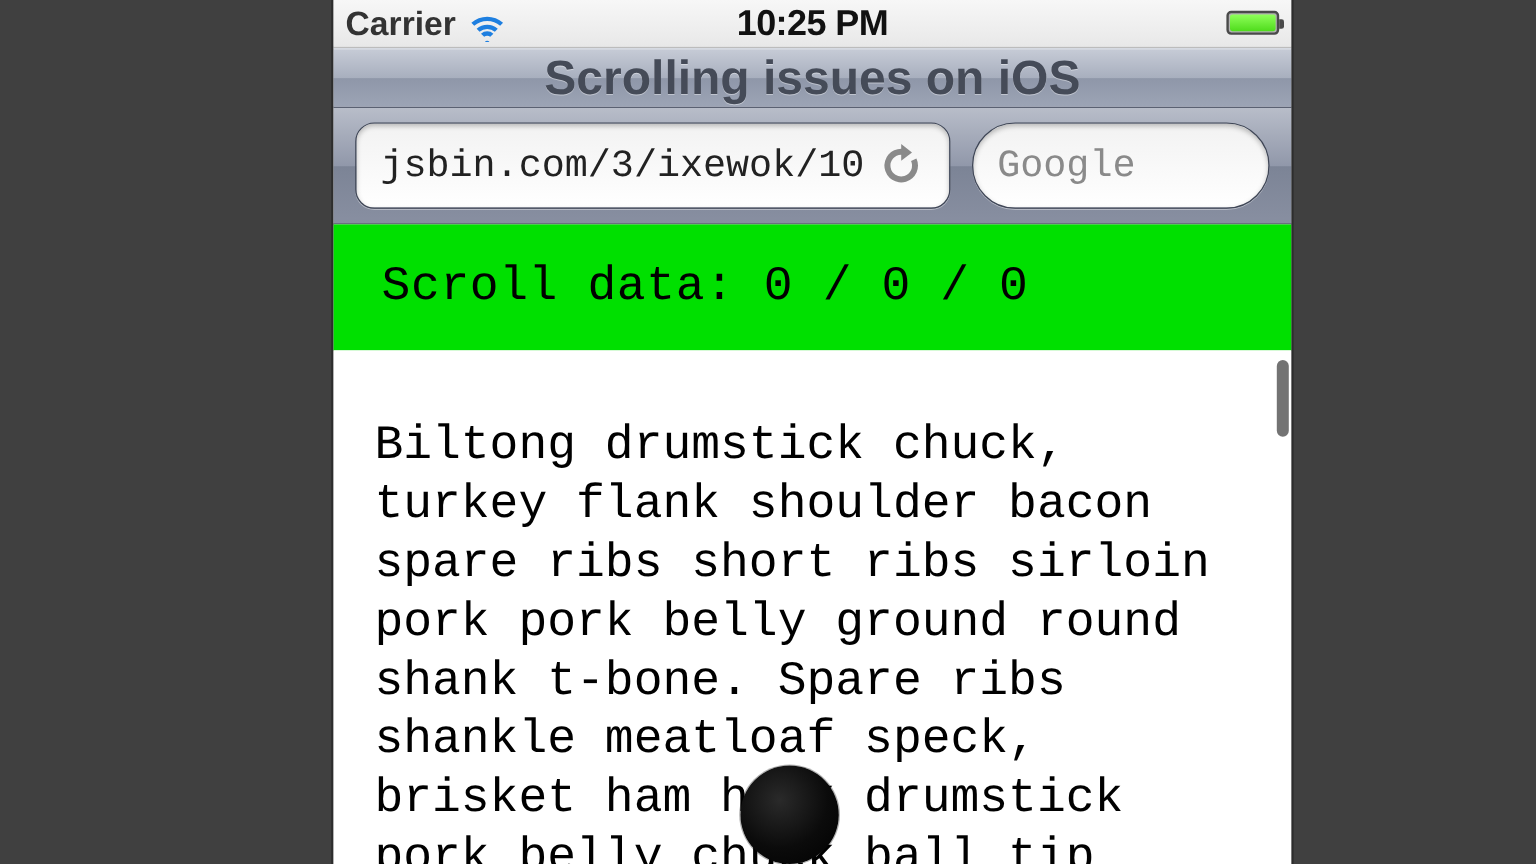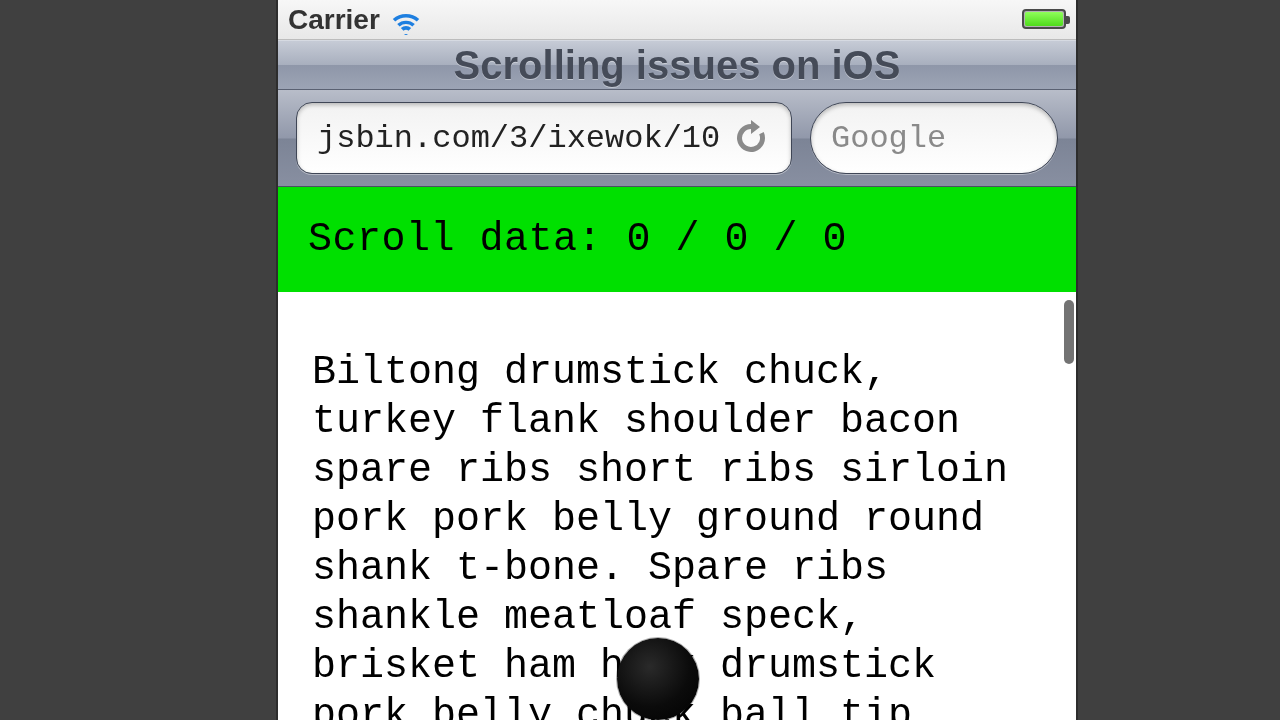--- a/index.html
+++ b/index.html
@@ -98,21 +98,21 @@
   }
   .search-placeholder { color: #8a8a8a; }
 
   
   .scrollbar {
     height: 110px;
     background: #00e000;
     color: #000;
     font-family: "Courier New", Courier, monospace;
     font-size: 40px;
-    padding: 0 30px;
+    padding: 0 40px;
     display: flex;
     align-items: center;
     letter-spacing: 0.5px;
   }
 
   
   .content-wrap {
     position: relative;
     flex: 1 1 auto;
     background: #fff;
@@ -183,20 +183,21 @@
       <span>Carrier</span>
       <span class="wifi">
         <svg viewBox="0 0 24 20" width="28" height="22">
           <path d="M12 19 a2 2 0 1 0 0.001 0 Z" fill="#1e7fe0"></path>
           <path d="M4 10 a12 12 0 0 1 16 0 l-2.2 2.2 a9 9 0 0 0 -11.6 0 Z" fill="#1e7fe0"></path>
           <path d="M0 5.5 a18 18 0 0 1 24 0 l-2.2 2.2 a15 15 0 0 0 -19.6 0 Z" fill="#1e7fe0"></path>
           <path d="M7.3 13.7 a7 7 0 0 1 9.4 0 l-2.4 2.4 a4 4 0 0 0 -4.6 0 Z" fill="#1e7fe0"></path>
         </svg>
       </span>
     </div>
+    <div class="status-center">10:25 PM</div>
     <div class="status-right">
       <span class="battery">
         <span class="battery-fill"></span>
       </span>
     </div>
   </div>
 
   <div class="titlebar">
     <span>Scrolling issues on iOS</span>
   </div>

